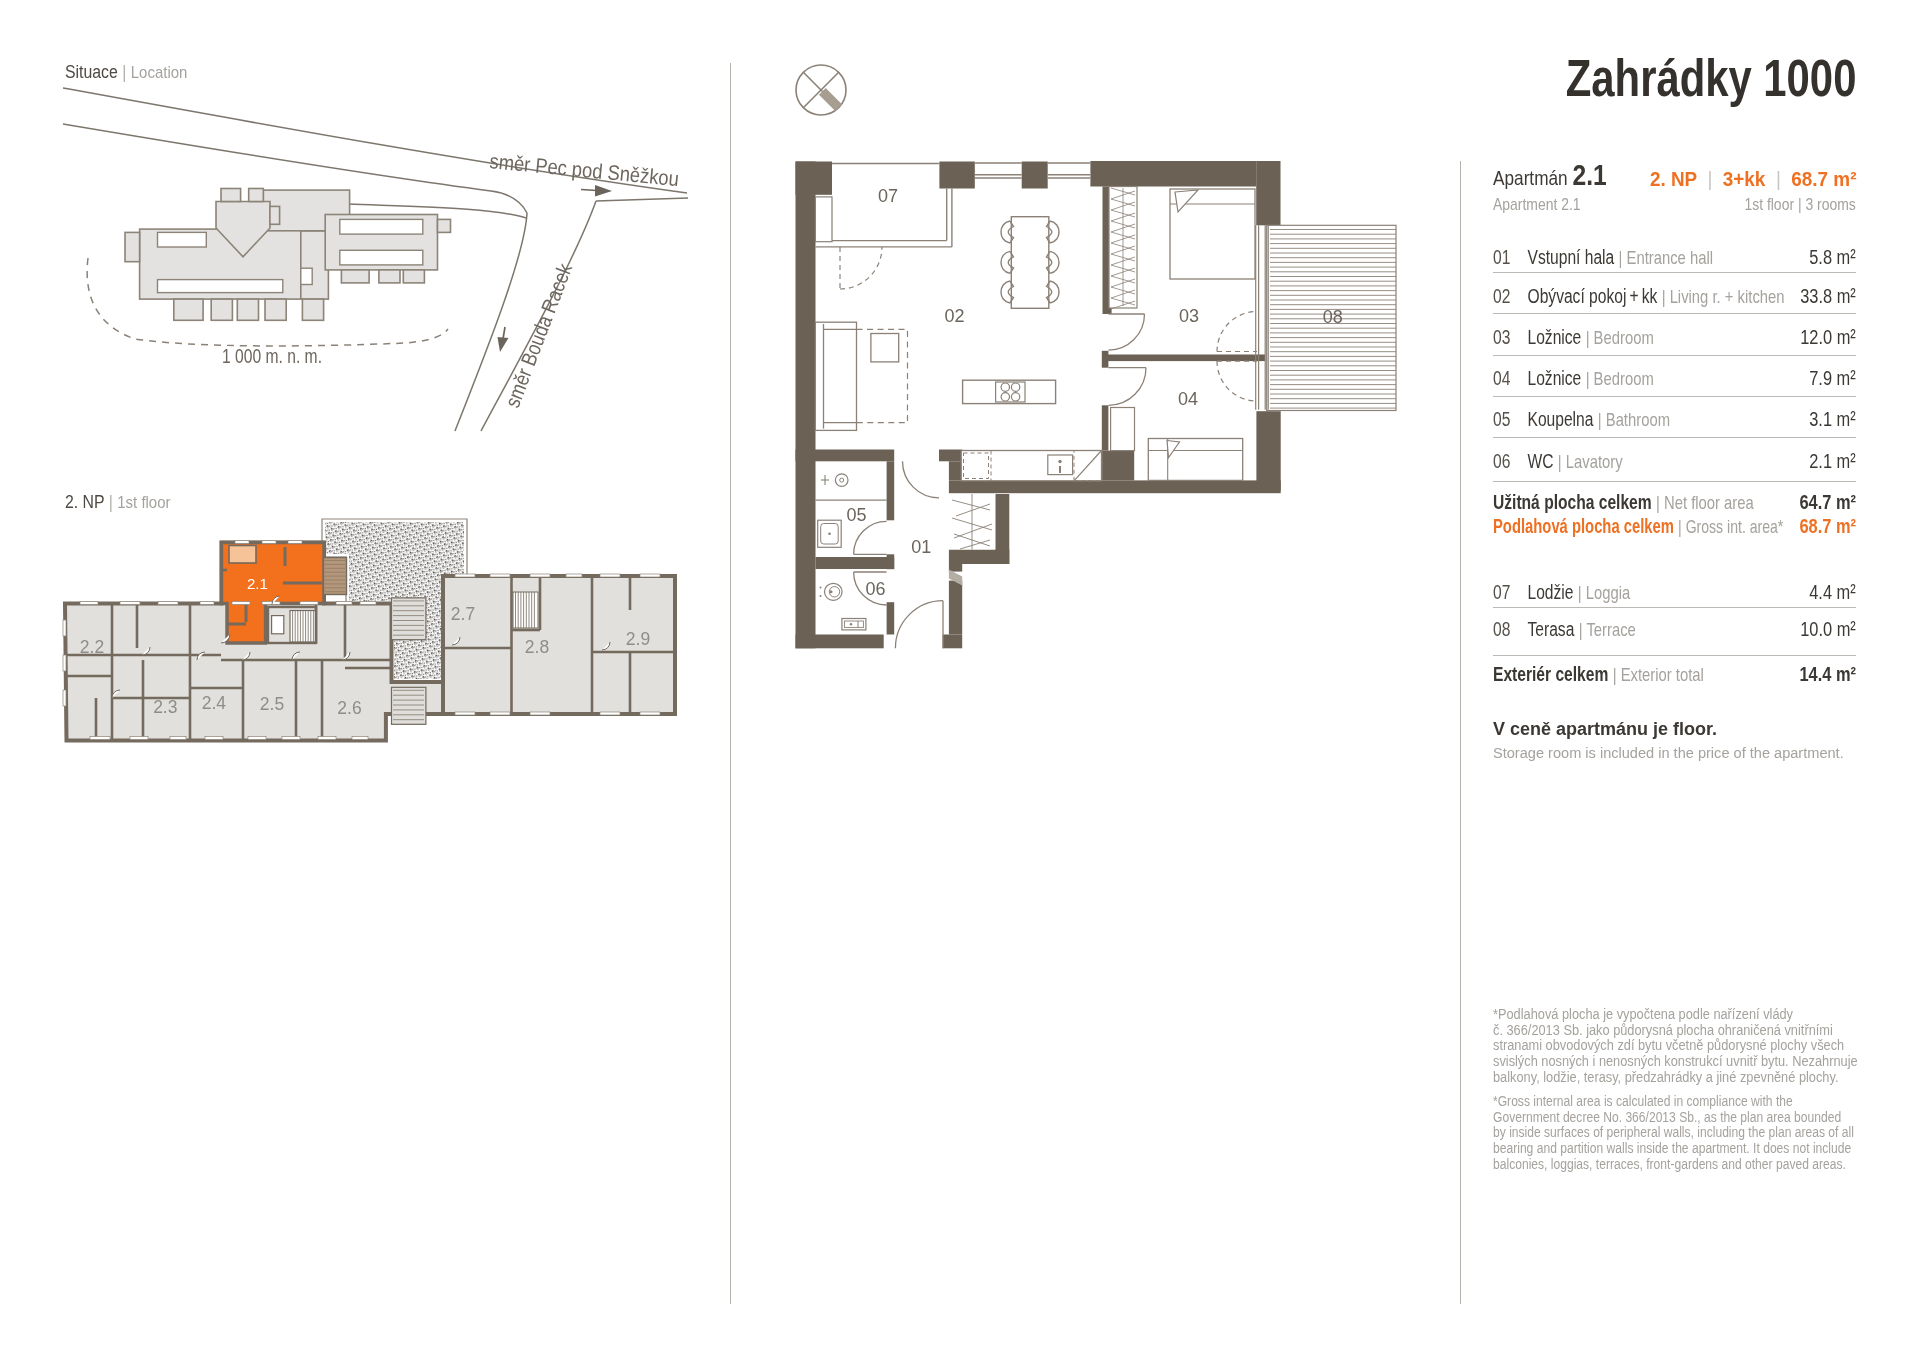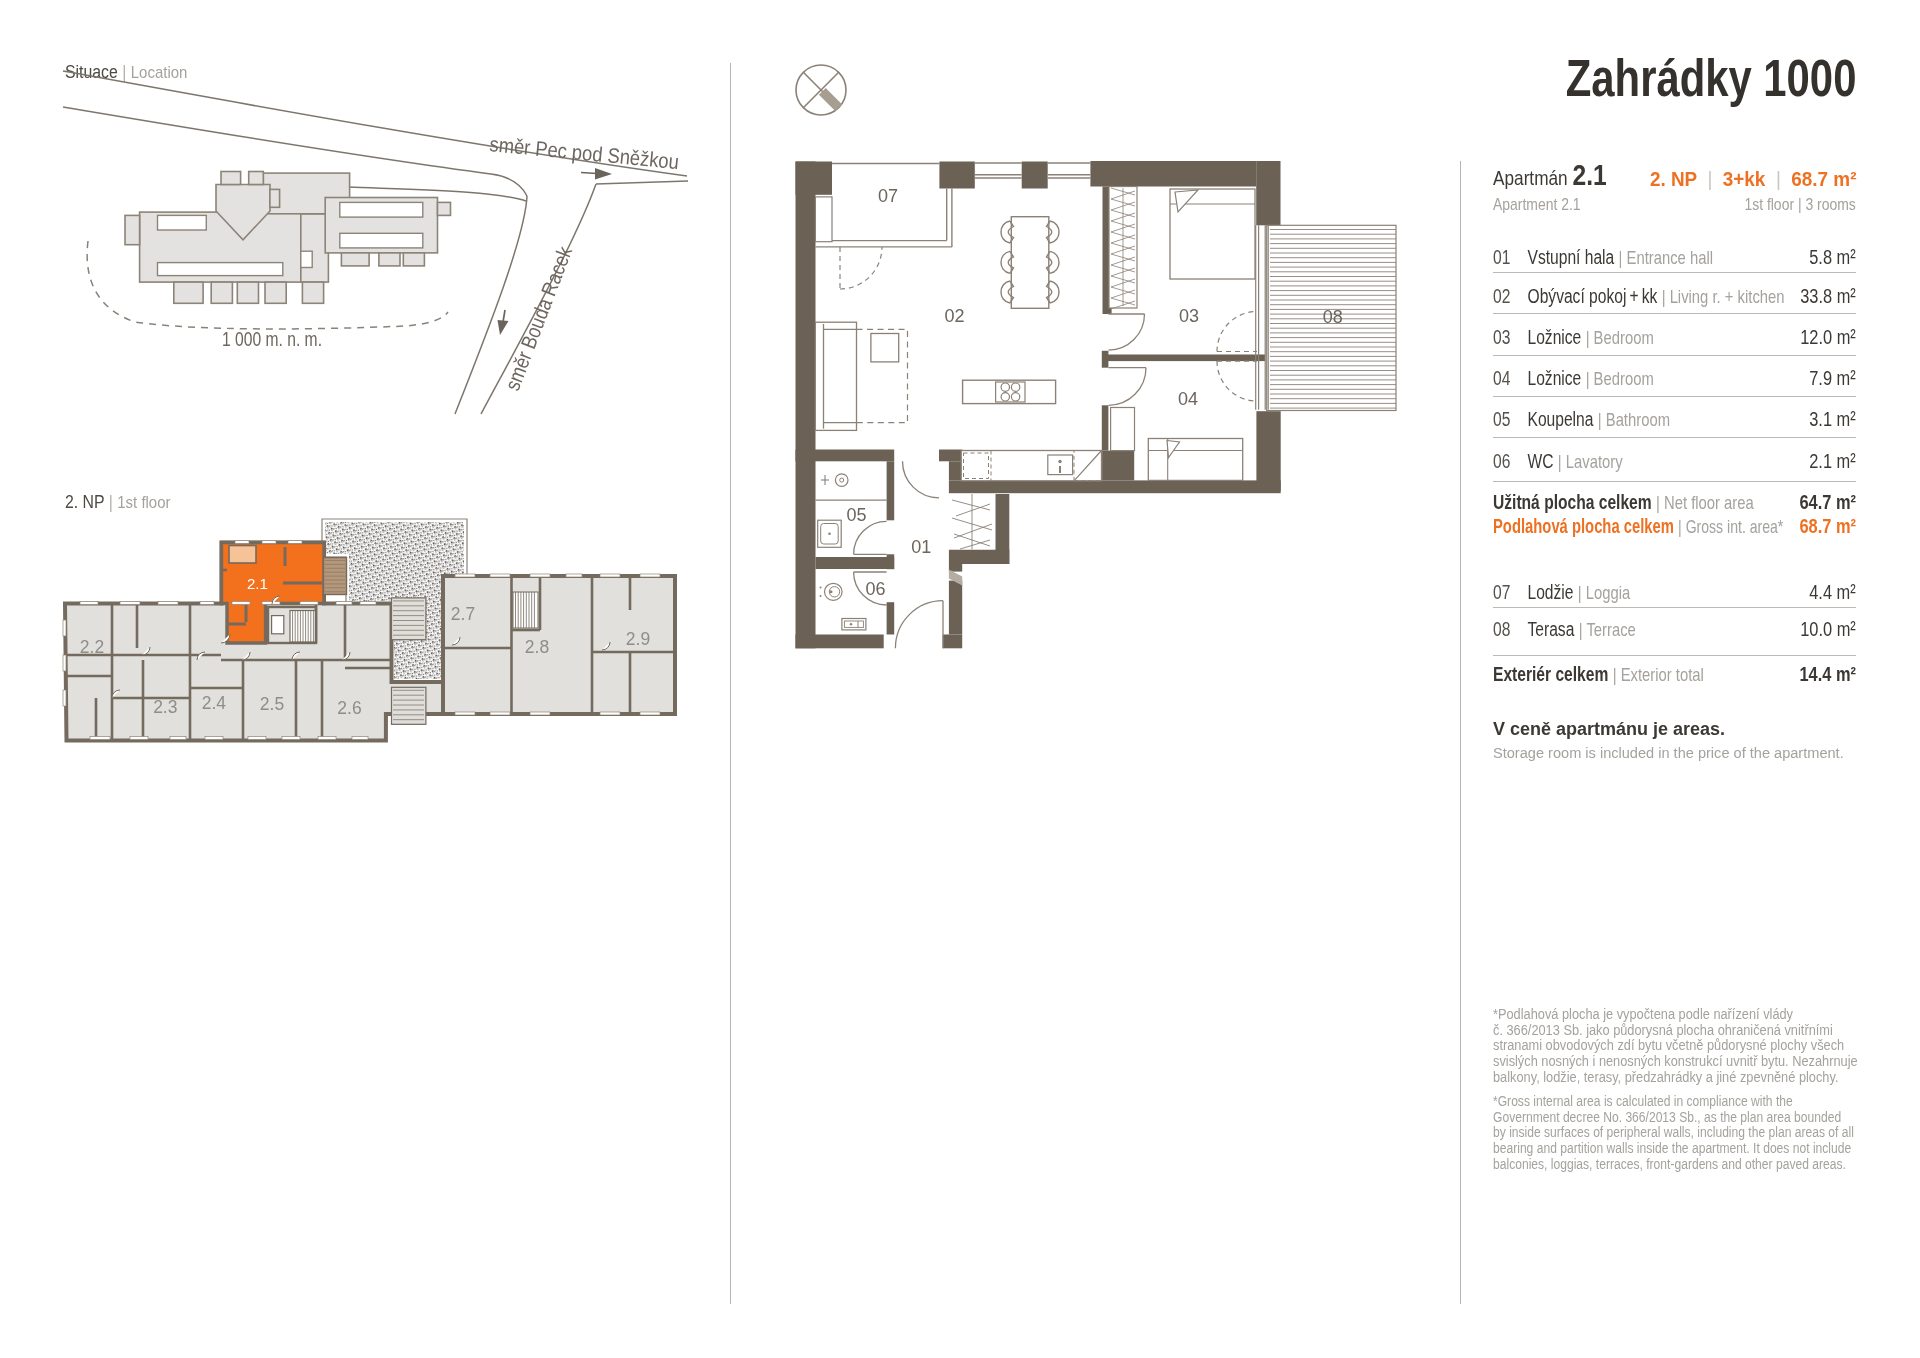--- a/index.html
+++ b/index.html
@@ -8,21 +8,21 @@
 </style>
 </head>
 <body>
 
 <div class="abs" style="left:730px;top:63px;width:1px;height:1241px;background:#b7b3ad;"></div>
 
 <div class="abs" style="left:1460px;top:161px;width:1px;height:1143px;background:#b7b3ad;"></div>
 
 <div class="abs" style="left:65px;top:61.5px;font-size:18px;color:#4e4942;transform-origin:0 0;transform:scaleX(0.88);white-space:nowrap;">Situace <span style="color:#b2afa9;">|</span> <span style="color:#a5a29d;font-size:17px;">Location</span></div>
 
-<div class="abs" style="left:55px;top:38px;width:640px;height:380px;">
+<div class="abs" style="left:55px;top:55px;width:640px;height:380px;">
 <svg width="640" height="380" viewBox="0 0 640 380">
 <g fill="none" stroke="#7d766d" stroke-width="1.5">
 
 <path d="M8,33 C200,68 430,110 632,138"></path>
 <path d="M8,69 C180,98 330,122 436,136 C455,138.5 466,146 472,158"></path>
 
 <path d="M293,149 C370,152 440,153 471,163"></path>
 
 <path d="M472,158 C470,200 430,300 400,376"></path>
 <path d="M541,146 C520,205 458,316 426,376"></path>
@@ -653,18 +653,18 @@
 <div class="abs" style="right:64px;top:581px;font-size:20px;color:#3c3834;transform-origin:100% 0;white-space:nowrap;transform:scaleX(0.82);">4.4 m²</div>
 <div class="abs" style="left:1493px;top:606.7px;width:363px;height:1px;background:#bdb9b4;"></div>
 
 <div class="abs" style="left:1493px;top:618px;font-size:20px;color:#3c3834;transform-origin:0 0;white-space:nowrap;transform:scaleX(0.78);"><span style="color:#55504a;">08</span><span style="display:inline-block;width:22px;"></span>Terasa <span style="font-size:19px;color:#a5a29d;">| Terrace</span></div>
 <div class="abs" style="right:64px;top:618px;font-size:20px;color:#3c3834;transform-origin:100% 0;white-space:nowrap;transform:scaleX(0.82);">10.0 m²</div>
 <div class="abs" style="left:1493px;top:654.8px;width:363px;height:1px;background:#bdb9b4;"></div>
 
 <div class="abs" style="left:1493px;top:663px;font-size:20px;font-weight:bold;color:#3c3834;transform-origin:0 0;white-space:nowrap;transform:scaleX(0.78);">Exteriér celkem <span style="font-weight:normal;font-size:19px;color:#a5a29d;">| Exterior total</span></div>
 <div class="abs" style="right:64px;top:663px;font-size:20px;font-weight:bold;color:#3c3834;transform-origin:100% 0;white-space:nowrap;transform:scaleX(0.82);">14.4 m²</div>
 
-<div class="abs" style="left:1493px;top:719px;font-size:18px;font-weight:bold;color:#3c3834;transform-origin:0 0;white-space:nowrap;transform:scaleX(1.0);">V ceně apartmánu je areas.</div>
+<div class="abs" style="left:1493px;top:719px;font-size:18px;font-weight:bold;color:#3c3834;transform-origin:0 0;white-space:nowrap;transform:scaleX(1.0);">V ceně apartmánu je floor.</div>
 <div class="abs" style="left:1493px;top:744px;font-size:15.5px;color:#a5a29d;transform-origin:0 0;white-space:nowrap;transform:scaleX(0.94);">Storage room is included in the price of the apartment.</div>
 
 <div class="abs" style="left:1493px;top:1006px;font-size:15.5px;line-height:15.7px;color:#a5a29d;transform-origin:0 0;white-space:nowrap;transform:scaleX(0.825);">*Podlahová plocha je vypočtena podle nařízení vlády<br>č. 366/2013 Sb. jako půdorysná plocha ohraničená vnitřními<br>stranami obvodových zdí bytu včetně půdorysné plochy všech<br>svislých nosných i nenosných konstrukcí uvnitř bytu. Nezahrnuje<br>balkony, lodžie, terasy, předzahrádky a jiné zpevněné plochy.</div>
 
 <div class="abs" style="left:1493px;top:1093px;font-size:15.5px;line-height:15.7px;color:#a5a29d;transform-origin:0 0;white-space:nowrap;transform:scaleX(0.78);">*Gross internal area is calculated in compliance with the<br>Government decree No. 366/2013 Sb., as the plan area bounded<br>by inside surfaces of peripheral walls, including the plan areas of all<br>bearing and partition walls inside the apartment. It does not include<br>balconies, loggias, terraces, front-gardens and other paved areas.</div>
 
 </body></html>

